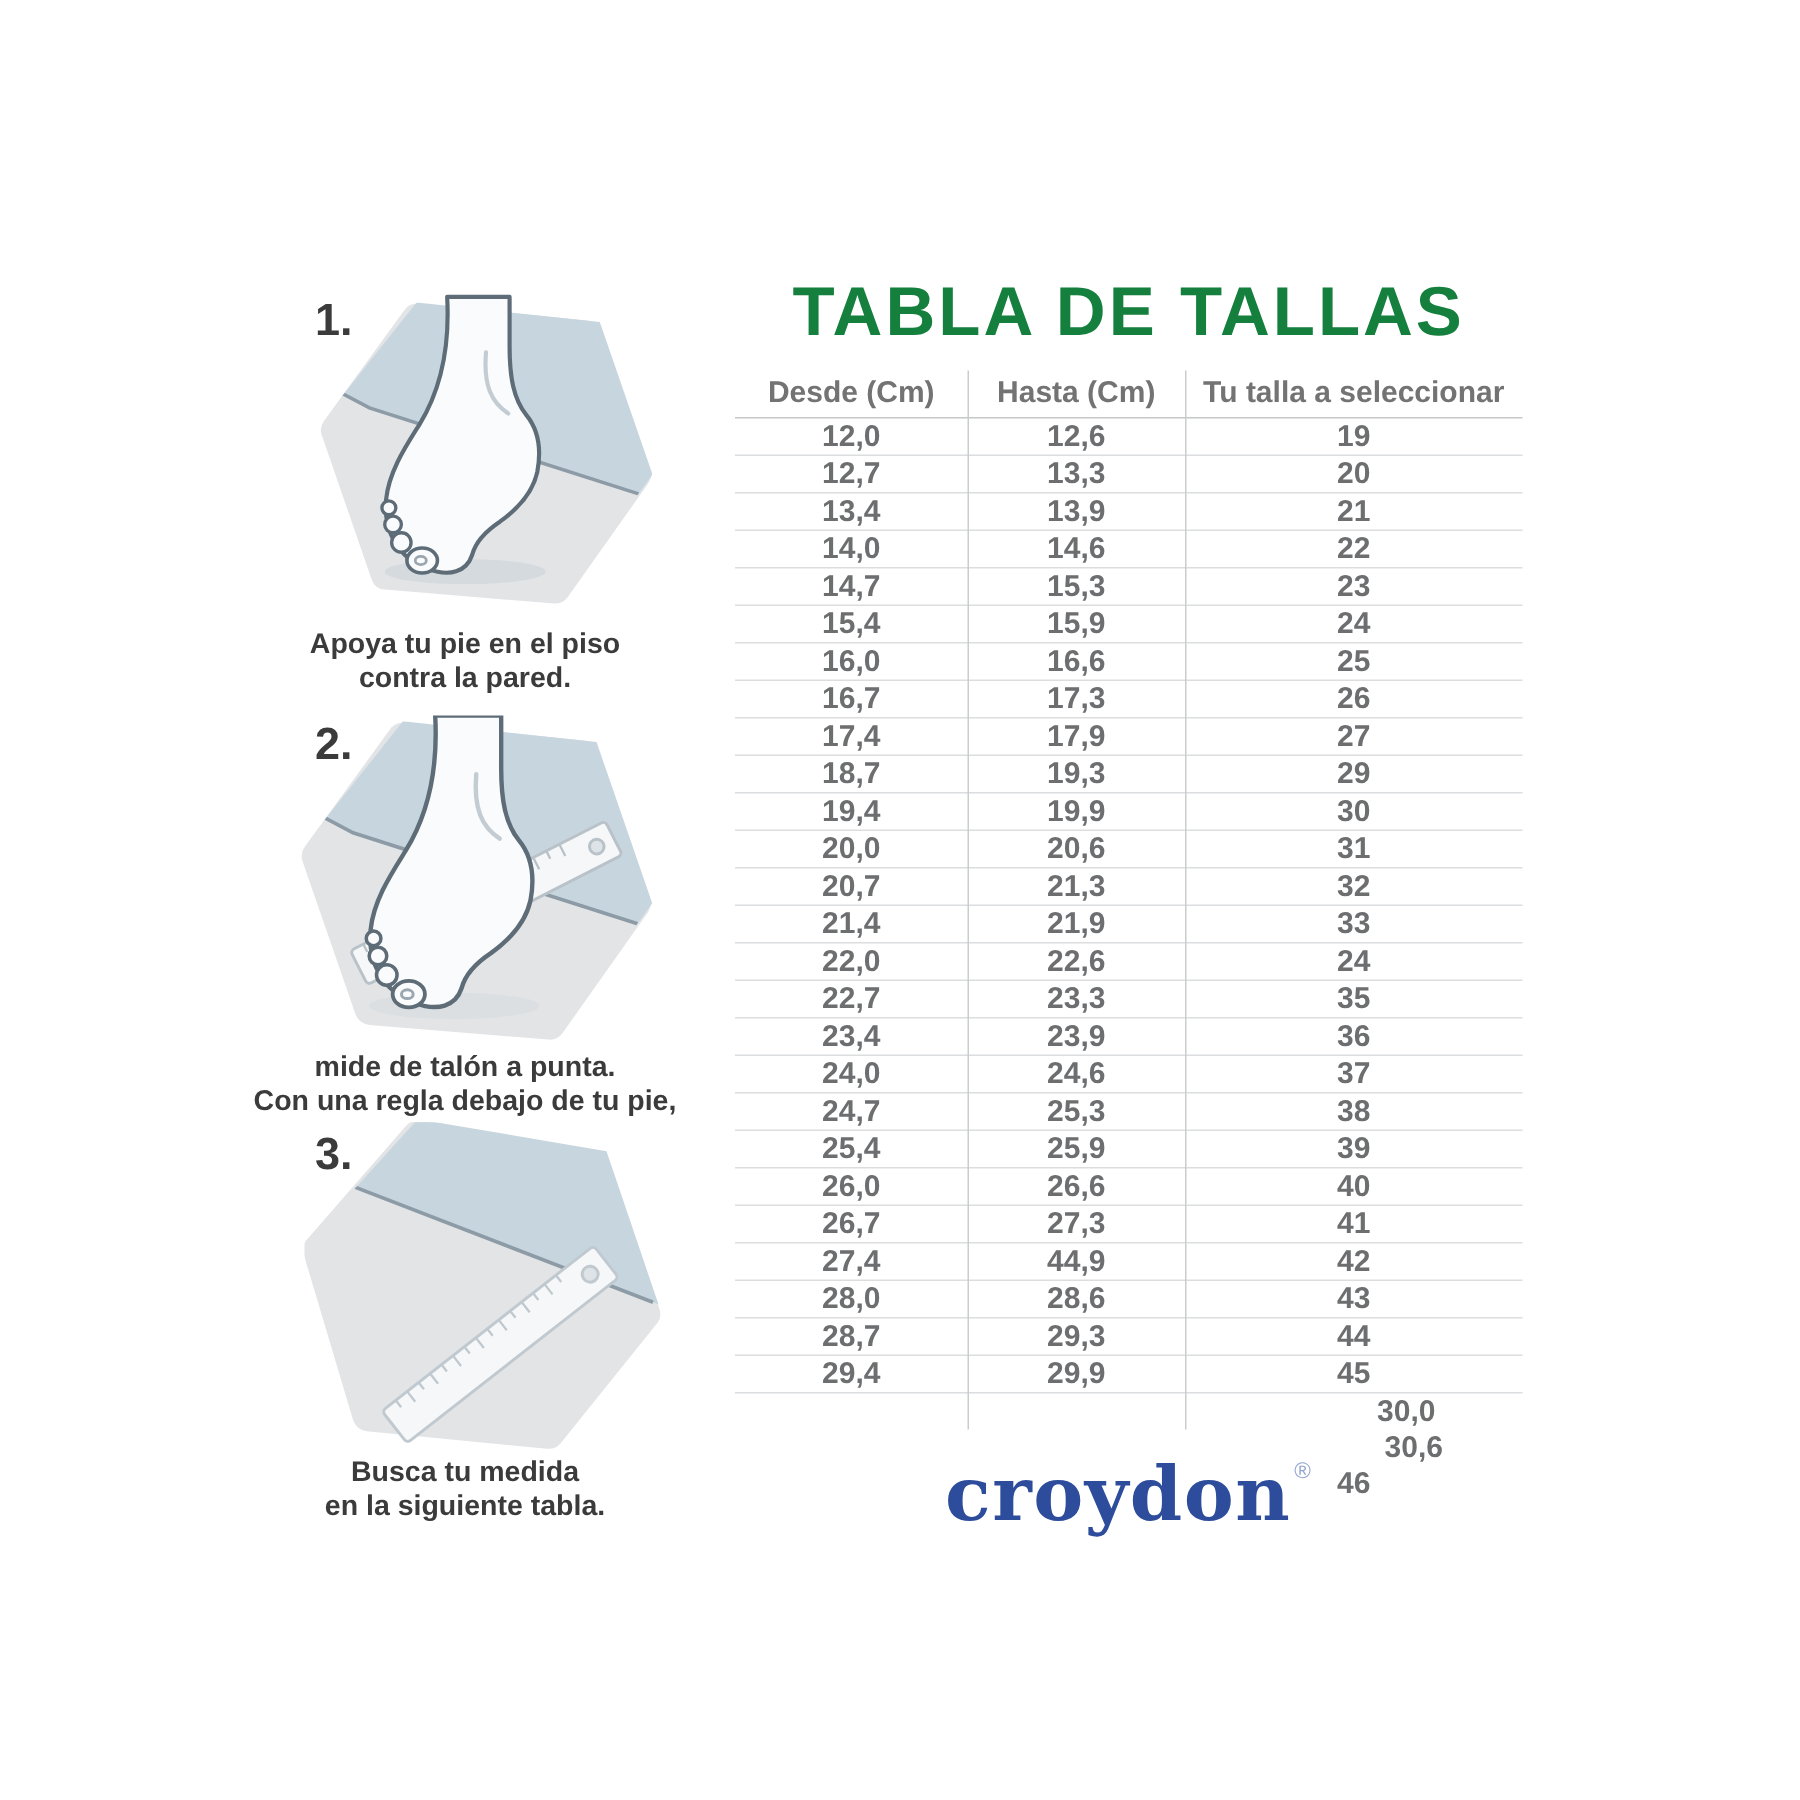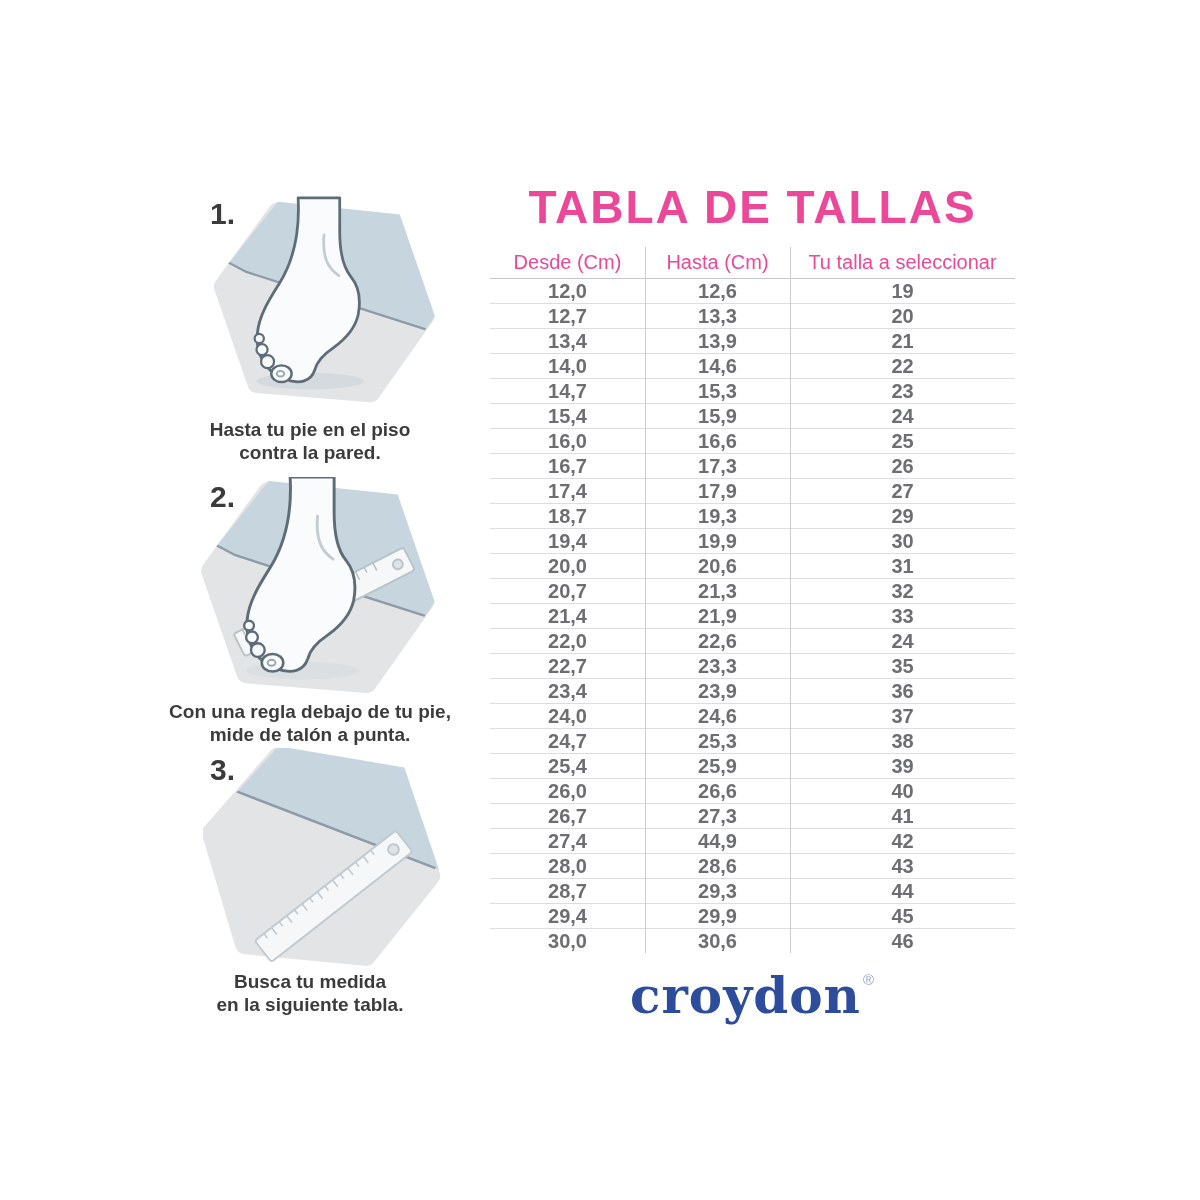--- a/index.html
+++ b/index.html
@@ -13,32 +13,32 @@
     font-size:30px;font-weight:bold;color:#3b3b3b;
   }
   .step-illu{position:absolute;}
   .caption{
     position:absolute;left:140px;width:340px;text-align:center;
     font-size:19px;line-height:23px;font-weight:bold;color:#3b3b3b;
   }
   
   .title{
     position:absolute;left:470px;top:180px;width:565px;text-align:center;
-    font-size:46px;font-weight:800;letter-spacing:2px;color:#ec4899;
+    font-size:46px;font-weight:800;letter-spacing:2px;color:#15803d;
   }
   
   .size-table{
     position:absolute;left:490px;top:247px;width:525px;
   }
   .thead{display:flex;height:31px;align-items:center;border-bottom:1px solid #c6c7c9;}
   .thead .hcell{
-    font-size:20px;font-weight:normal;color:#ec4899;text-align:center;
+    font-size:20px;font-weight:bold;color:#737373;text-align:center;
   }
   .trow{display:flex;height:24px;align-items:flex-end;border-bottom:1px solid #dcdddf;}
-  .trow:last-child{border-bottom:none;}
+  .trow:last-child{border-bottom:none;flex-direction:column;}
   .tcell{
     font-size:20px;font-weight:bold;color:#6d6e70;text-align:center;line-height:24px;
   }
   .c0{width:155px;}
   .c1{width:145px;}
   .c2{width:225px;}
   .vline{position:absolute;top:0;bottom:0;width:1px;background:#cbccce;}
   .vline.v1{left:155px;}
   .vline.v2{left:300px;}
   
@@ -74,21 +74,21 @@
            C160,110 158,96 149,85 C140,74 137,58 137,36 L137,0 Z" fill="#fafbfc" stroke="#5d6c77" stroke-width="3" stroke-linejoin="round"></path>
   <path d="M120,40 C118,64 124,76 136,84" fill="none" stroke="#c3ccd2" stroke-width="3" stroke-linecap="round"></path>
   <circle cx="50" cy="152" r="5" fill="#fafbfc" stroke="#5d6c77" stroke-width="2.4"></circle>
   <circle cx="53" cy="164" r="6" fill="#fafbfc" stroke="#5d6c77" stroke-width="2.4"></circle>
   <circle cx="59" cy="177" r="7" fill="#fafbfc" stroke="#5d6c77" stroke-width="2.4"></circle>
   <ellipse cx="74" cy="190" rx="11" ry="9" fill="#fafbfc" stroke="#5d6c77" stroke-width="2.6"></ellipse>
   <ellipse cx="73" cy="190" rx="4" ry="3" fill="none" stroke="#9aa7b0" stroke-width="2"></ellipse>
 </svg>
 
 <div class="caption" style="top:418px">
-  <div>Hasta tu pie en el piso</div>
+  <div>Apoya tu pie en el piso</div>
   <div>contra la pared.</div>
 </div>
 
 <div class="step-num" style="top:480px">2.</div>
 
 <svg class="step-illu" style="left:200px;top:477px" width="235" height="220" viewBox="0 0 240 225">
   <defs>
     <clipPath id="hexclip2">
       <polygon points="70,4 202,18 240,128 172,222 44,212 0,92"></polygon>
     </clipPath>
@@ -111,22 +111,22 @@
            C160,110 158,96 149,85 C140,74 137,58 137,36 L137,0 Z" fill="#fafbfc" stroke="#5d6c77" stroke-width="3" stroke-linejoin="round"></path>
   <path d="M120,40 C118,64 124,76 136,84" fill="none" stroke="#c3ccd2" stroke-width="3" stroke-linecap="round"></path>
   <circle cx="50" cy="152" r="5" fill="#fafbfc" stroke="#5d6c77" stroke-width="2.4"></circle>
   <circle cx="53" cy="164" r="6" fill="#fafbfc" stroke="#5d6c77" stroke-width="2.4"></circle>
   <circle cx="59" cy="177" r="7" fill="#fafbfc" stroke="#5d6c77" stroke-width="2.4"></circle>
   <ellipse cx="74" cy="190" rx="11" ry="9" fill="#fafbfc" stroke="#5d6c77" stroke-width="2.6"></ellipse>
   <ellipse cx="73" cy="190" rx="4" ry="3" fill="none" stroke="#9aa7b0" stroke-width="2"></ellipse>
 </svg>
 
 <div class="caption" style="top:700px">
+  <div>mide de talón a punta.</div>
   <div>Con una regla debajo de tu pie,</div>
-  <div>mide de talón a punta.</div>
 </div>
 
 <div class="step-num" style="top:753px">3.</div>
 
 <svg class="step-illu" style="left:203px;top:748px" width="242" height="218" viewBox="0 0 250 225">
   <defs>
     <clipPath id="hexclip3">
       <polygon points="78,-2 208,20 246,132 170,226 40,214 0,84"></polygon>
     </clipPath>
   </defs>

